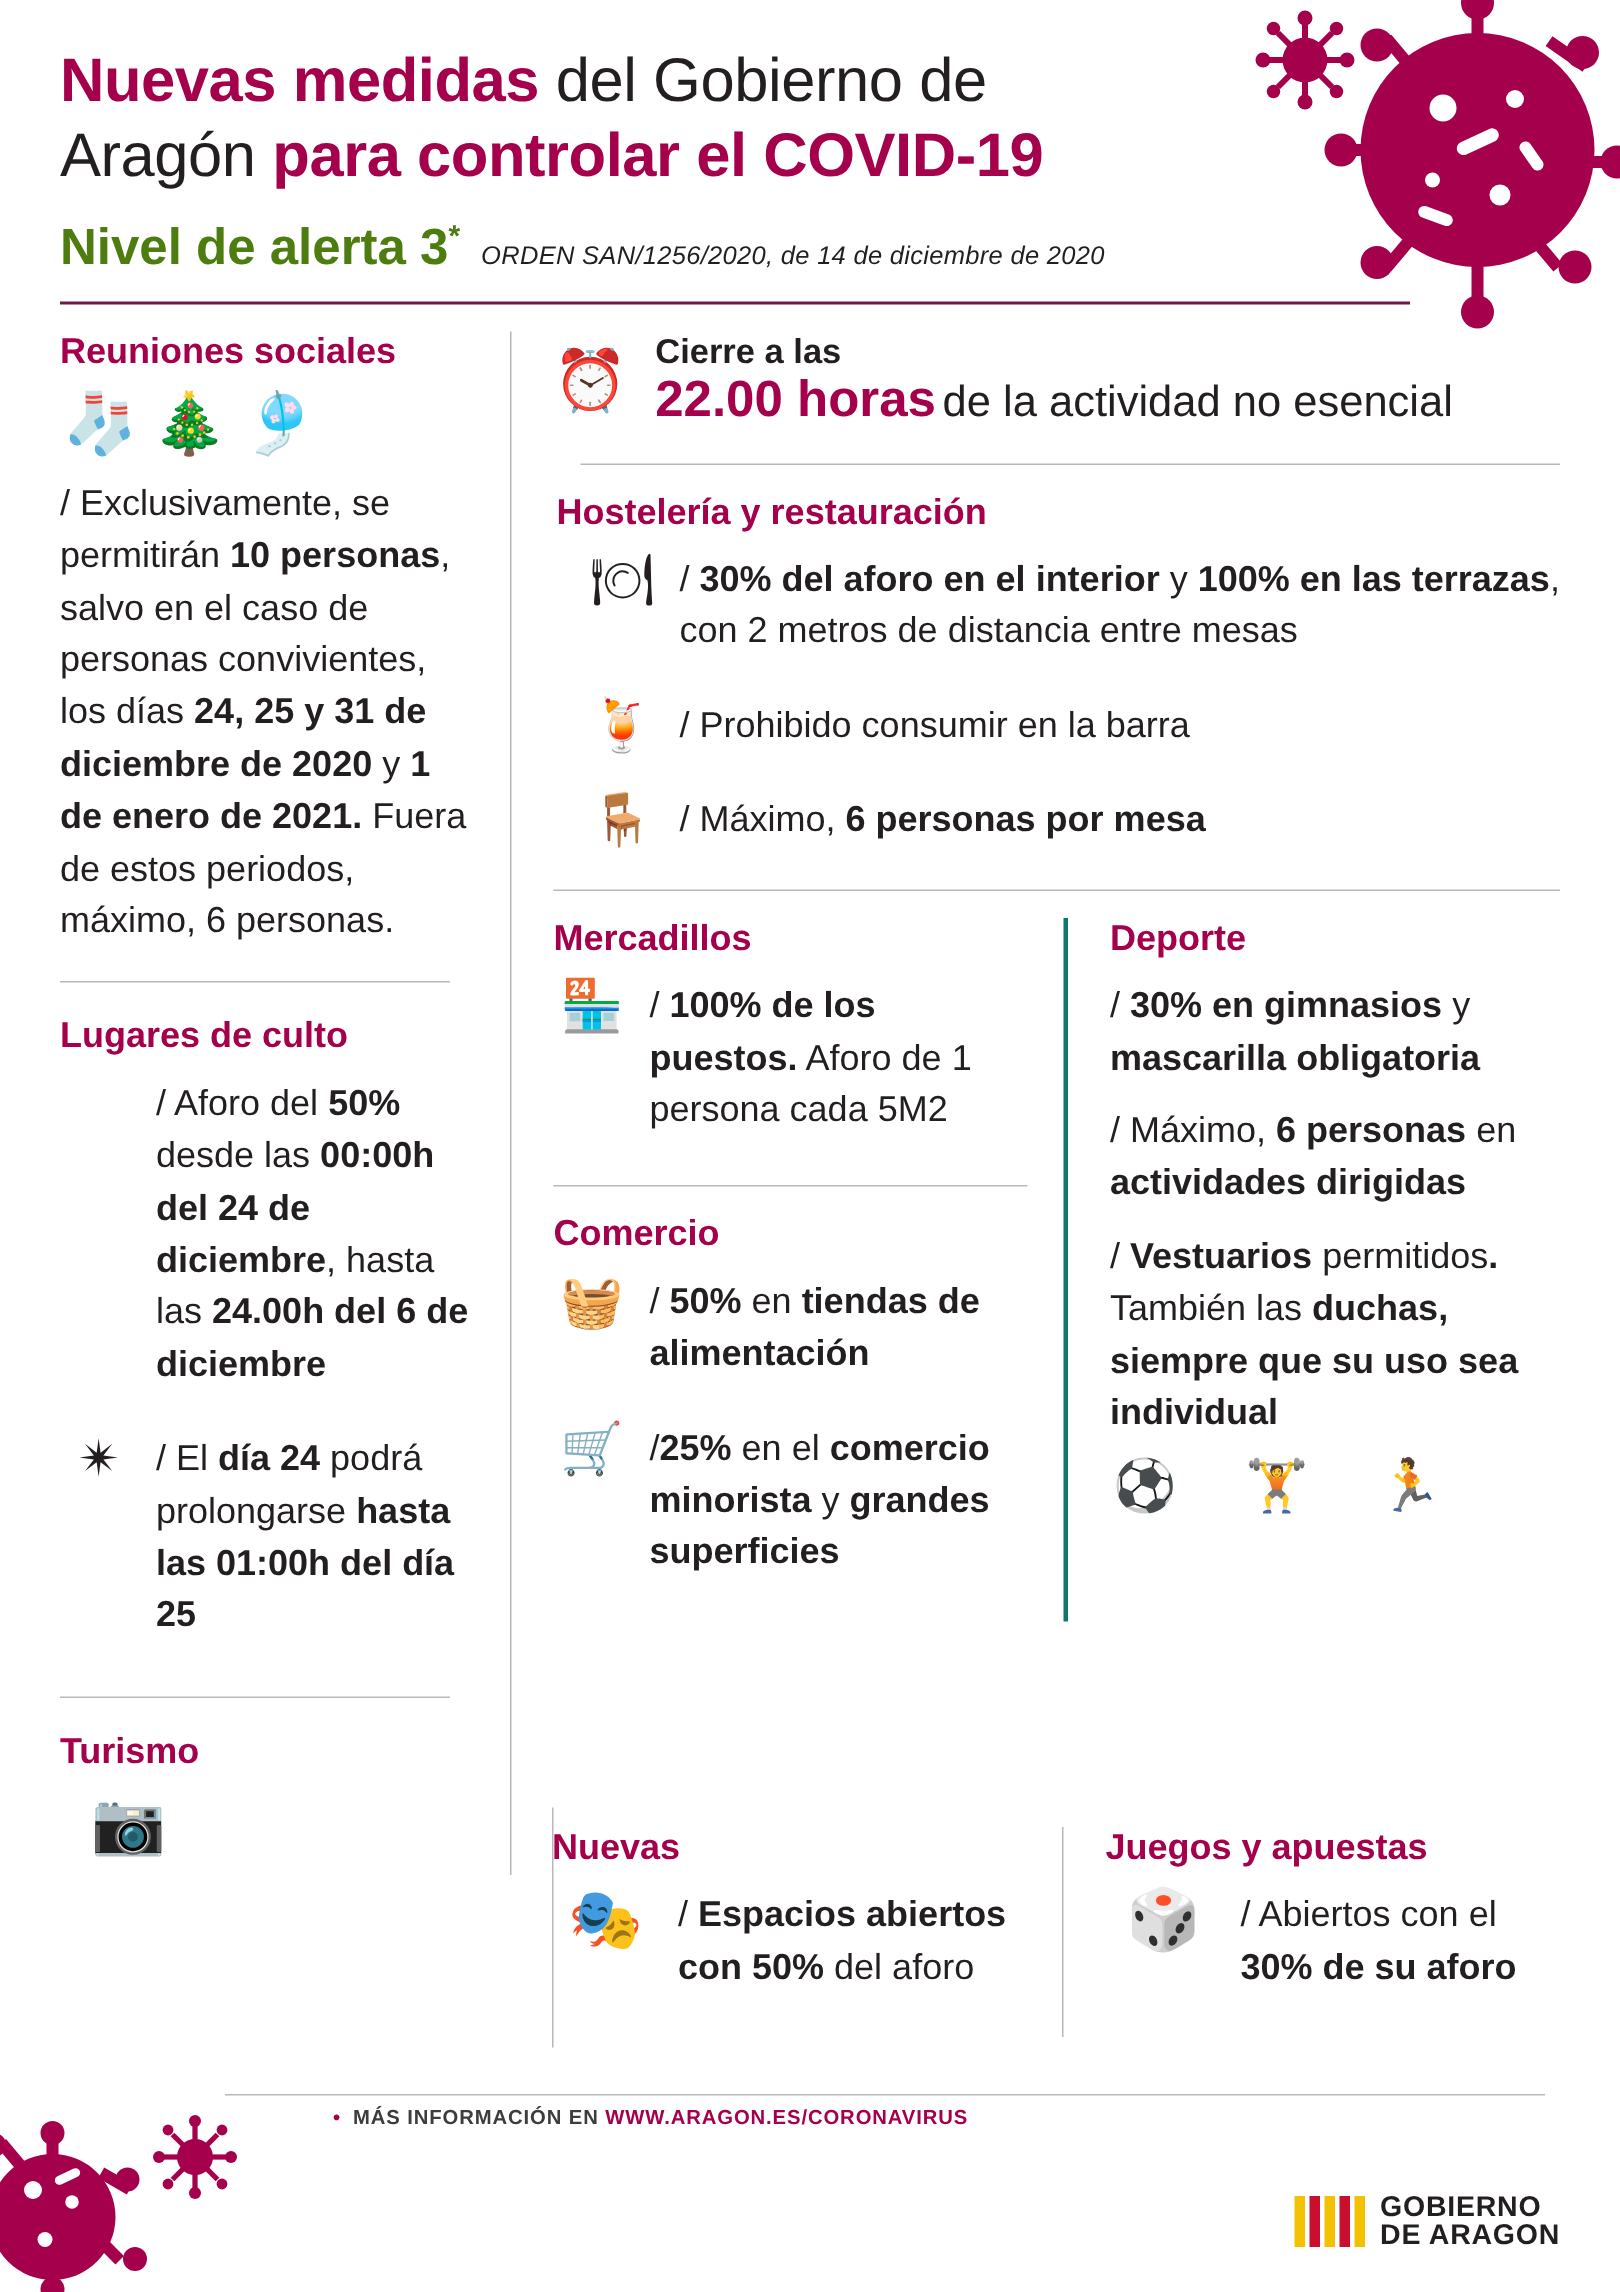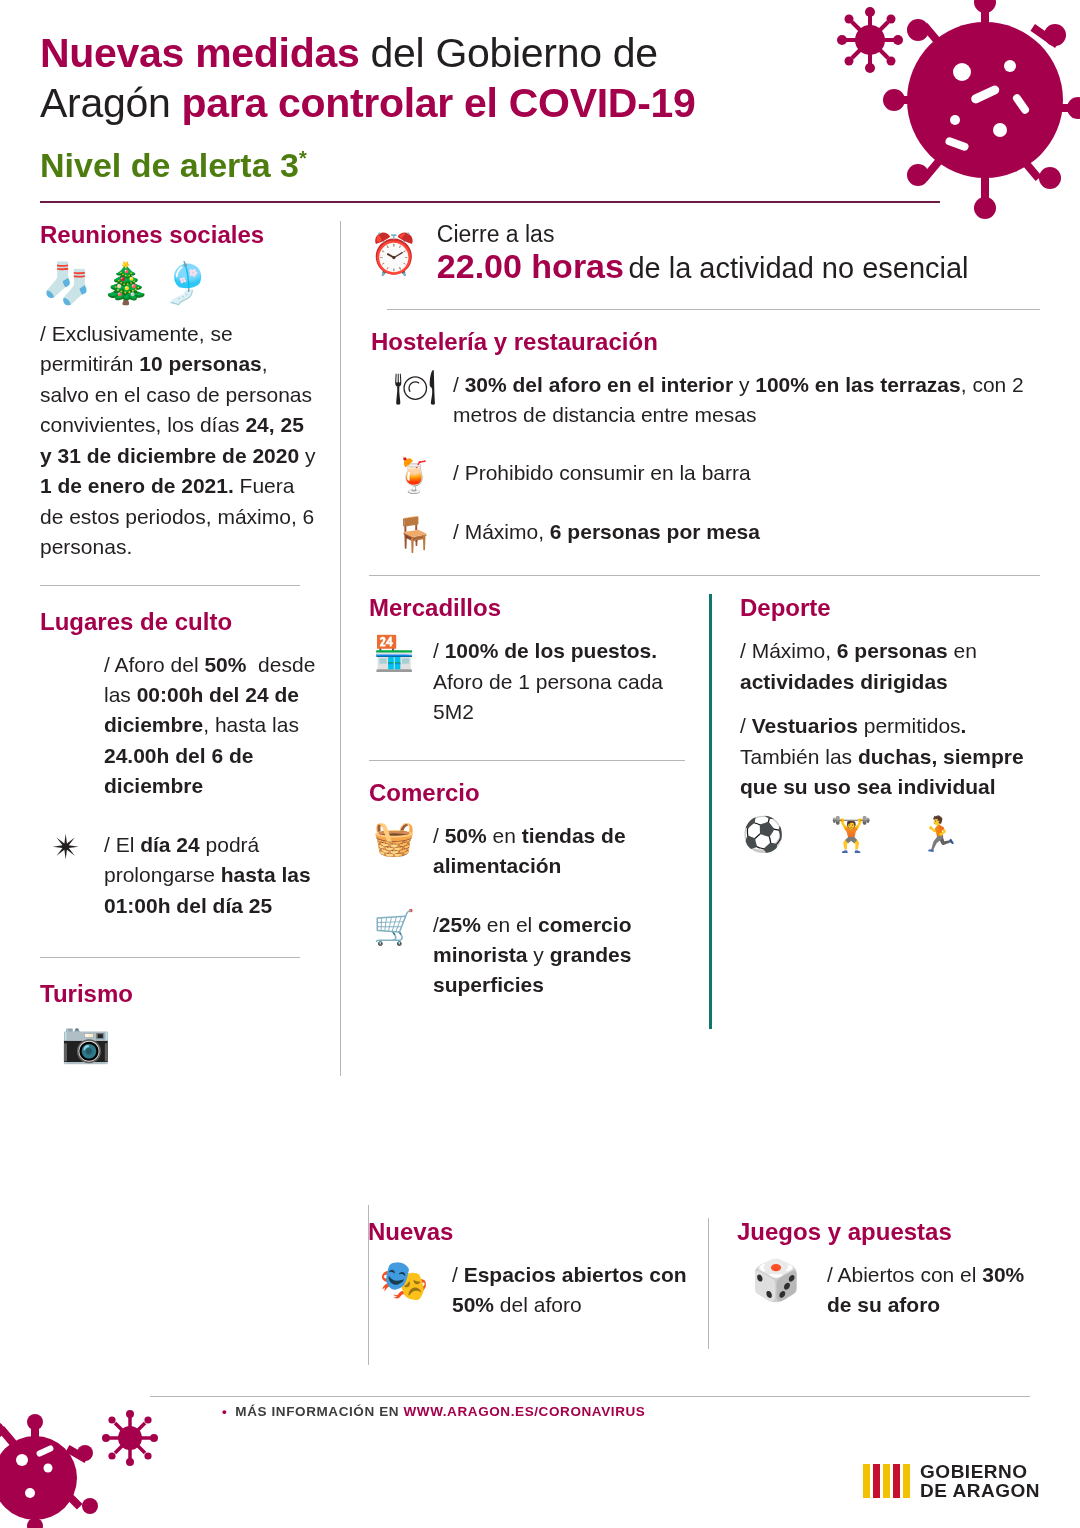--- a/index.html
+++ b/index.html
@@ -77,21 +77,21 @@
   .col-right { flex: 1; padding-left: 28px; border-left: 1px solid #b7b7b7; }
 
   h2.sect {
     color: #a4004b;
     font-size: 24px;
     font-weight: bold;
     margin: 0 0 14px 0;
   }
 
   p.item {
-    font-size: 21px;
+    font-size: 24px;
     line-height: 1.45;
     margin: 0 0 14px 0;
     color: #231f20;
   }
   p.item b { font-weight: bold; }
 
   .rule { border: 0; border-top: 1px solid #b7b7b7; margin: 22px 0; }
   .rule.short { width: 260px; }
 
   
@@ -99,21 +99,21 @@
 
   .row { display: flex; gap: 12px; align-items: flex-start; margin-bottom: 14px; }
   .row .ic { flex: 0 0 auto; width: 52px; text-align: center; }
   .row .tx { flex: 1; }
 
   .closing {
     display: flex; align-items: center; gap: 18px;
     margin-bottom: 6px;
   }
   .closing .txt { line-height: 1.15; }
-  .closing .l1 { font-size: 23px; font-weight: normal; }
+  .closing .l1 { font-size: 23px; font-weight: bold; }
   .closing .l2 { font-size: 29px; }
   .closing .hours { font-size: 34px; font-weight: bold; color: #a4004b; }
 
   .two-col { display: flex; }
   .two-col .c1 { width: 340px; padding-right: 24px; }
   .two-col .c2 { flex: 1; padding-left: 28px; border-left: 3px solid #0f766e; }
 
   
   .footer {
     position: absolute;
@@ -252,20 +252,21 @@
   </g>
 </svg>
 
 <div class="header">
   <h1 class="title">
     <span class="mag">Nuevas medidas</span><span class="dark"> del Gobierno de</span><br>
     <span class="dark">Aragón </span><span class="mag">para controlar el COVID-19</span>
   </h1>
   <div class="alert-line">
     <div class="alert-level"><span>Nivel de alerta 3</span><sup>*</sup></div>
+    <div class="orden">ORDEN SAN/1256/2020, de 14 de diciembre de 2020</div>
   </div>
 </div>
 <hr class="hr-top">
 
 <div class="content">
 
   <div class="col-left">
 
     <h2 class="sect">Reuniones sociales</h2>
     <div class="icons-row">
@@ -359,20 +360,21 @@
         <div class="row">
           <div class="ic"><span class="em sm">🛒</span></div>
           <div class="tx">
               <p class="item">/<b>25%</b> en el <b>comercio minorista</b> y <b>grandes superficies</b></p>
             </div>
         </div>
       </div>
 
       <div class="c2">
         <h2 class="sect">Deporte</h2>
+        <p class="item">/ <b>30% en gimnasios</b> y <b>mascarilla obligatoria</b></p>
         <p class="item">/ Máximo, <b>6 personas</b> en <b>actividades dirigidas</b></p>
         <p class="item">/ <b>Vestuarios</b> permitidos<b>.</b> También las <b>duchas, siempre que su uso sea individual</b></p>
         <div class="icons-row" style="gap:46px; margin-top:14px">
           <span class="em sm">⚽</span>
           <span class="em sm">🏋</span>
           <span class="em sm">🏃</span>
         </div>
       </div>
     </div>
   </div>

